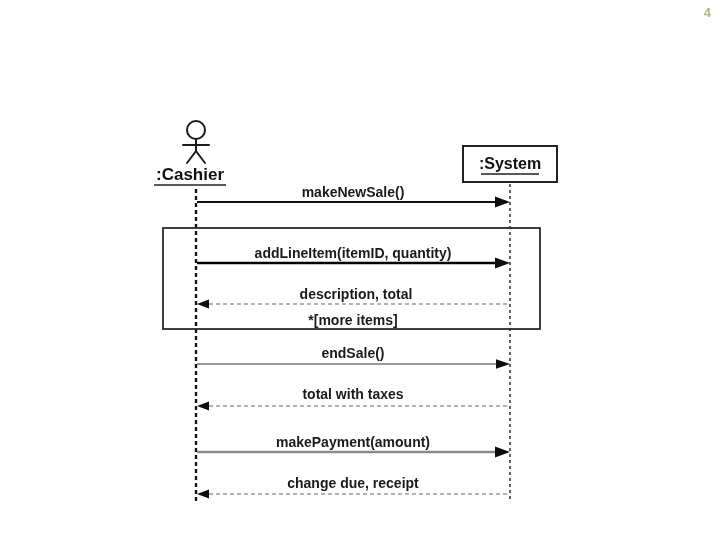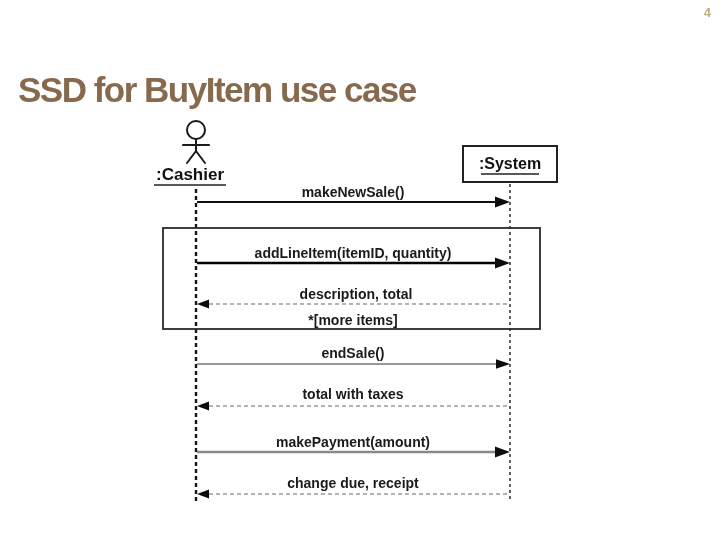--- a/index.html
+++ b/index.html
@@ -36,21 +36,20 @@
   .return-line { stroke:var(--return-dash); stroke-width:1.4; stroke-dasharray:4 3; fill:none; }
   .arrowhead { fill:#0d0d0d; stroke:none; }
 </style>
 </head>
 <body>
 
 <div class="slide">
 
   <div class="page-number">4</div>
 
-  <h1 class="slide-title">SSD for BuyItem use case</h1>
 
   <svg class="diagram" width="720" height="540" viewBox="0 0 720 540">
 
     <g>
       <circle class="actor-stroke" cx="196" cy="130" r="9"></circle>
       <line class="actor-stroke" x1="196" y1="139" x2="196" y2="151"></line>
       <line class="actor-stroke" x1="183" y1="145" x2="209" y2="145"></line>
       <line class="actor-stroke" x1="196" y1="151" x2="187" y2="163"></line>
       <line class="actor-stroke" x1="196" y1="151" x2="205" y2="163"></line>
     </g>

